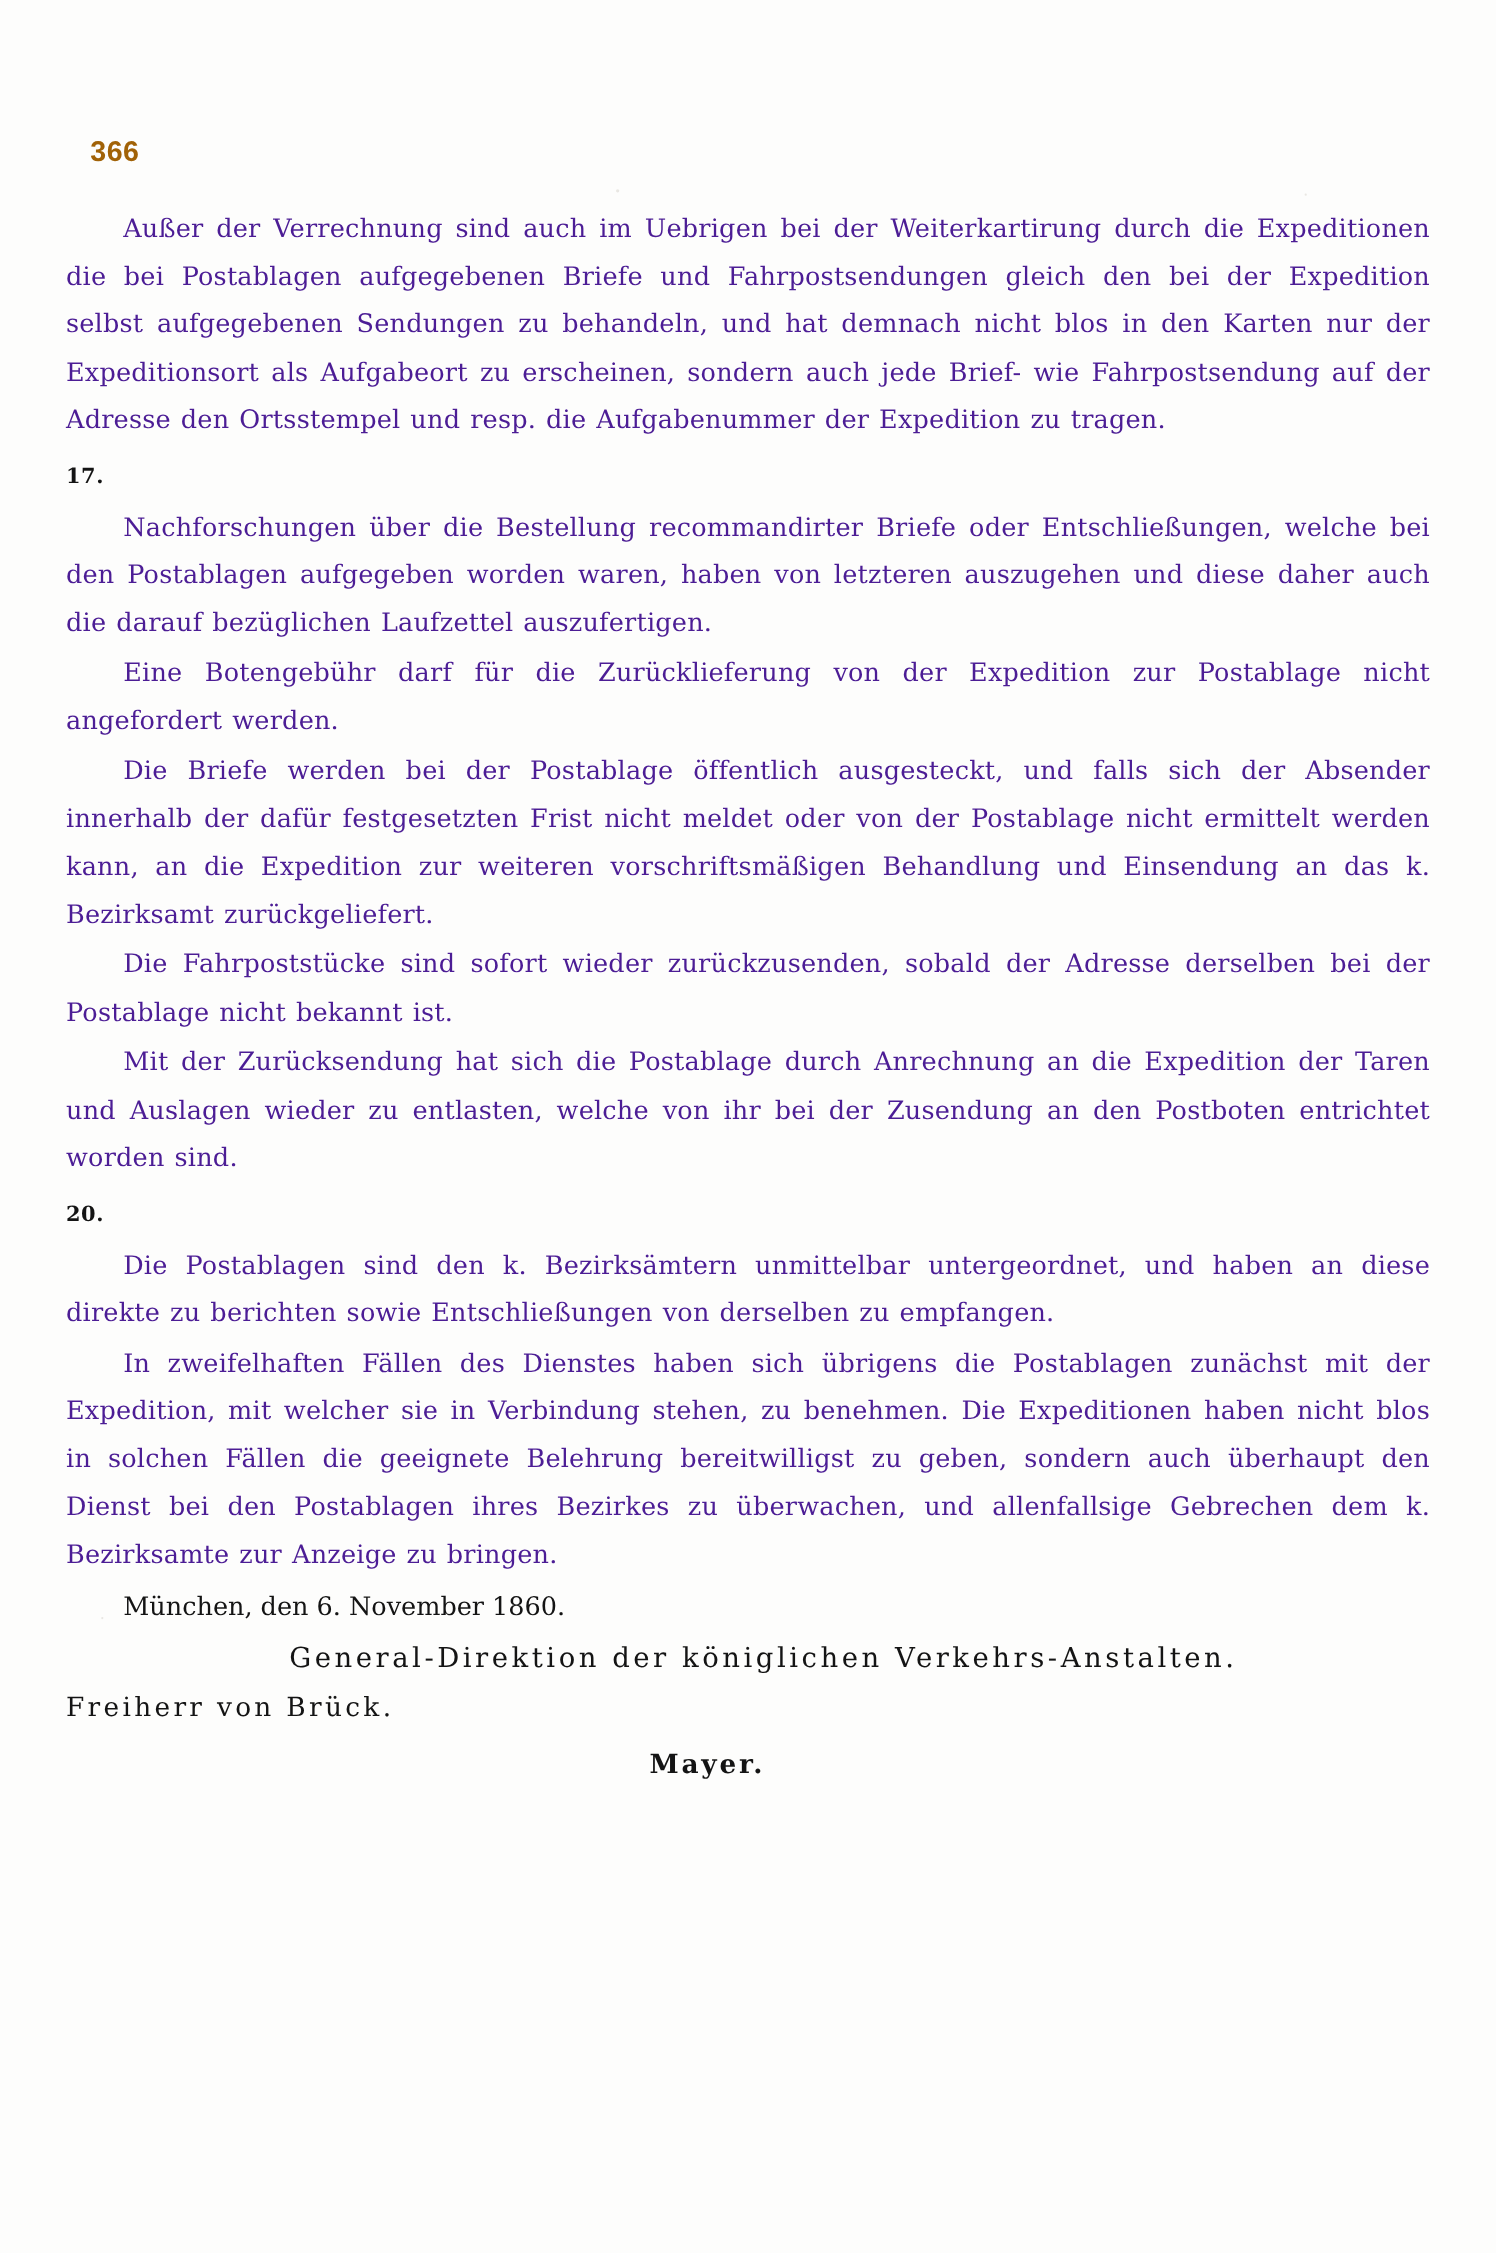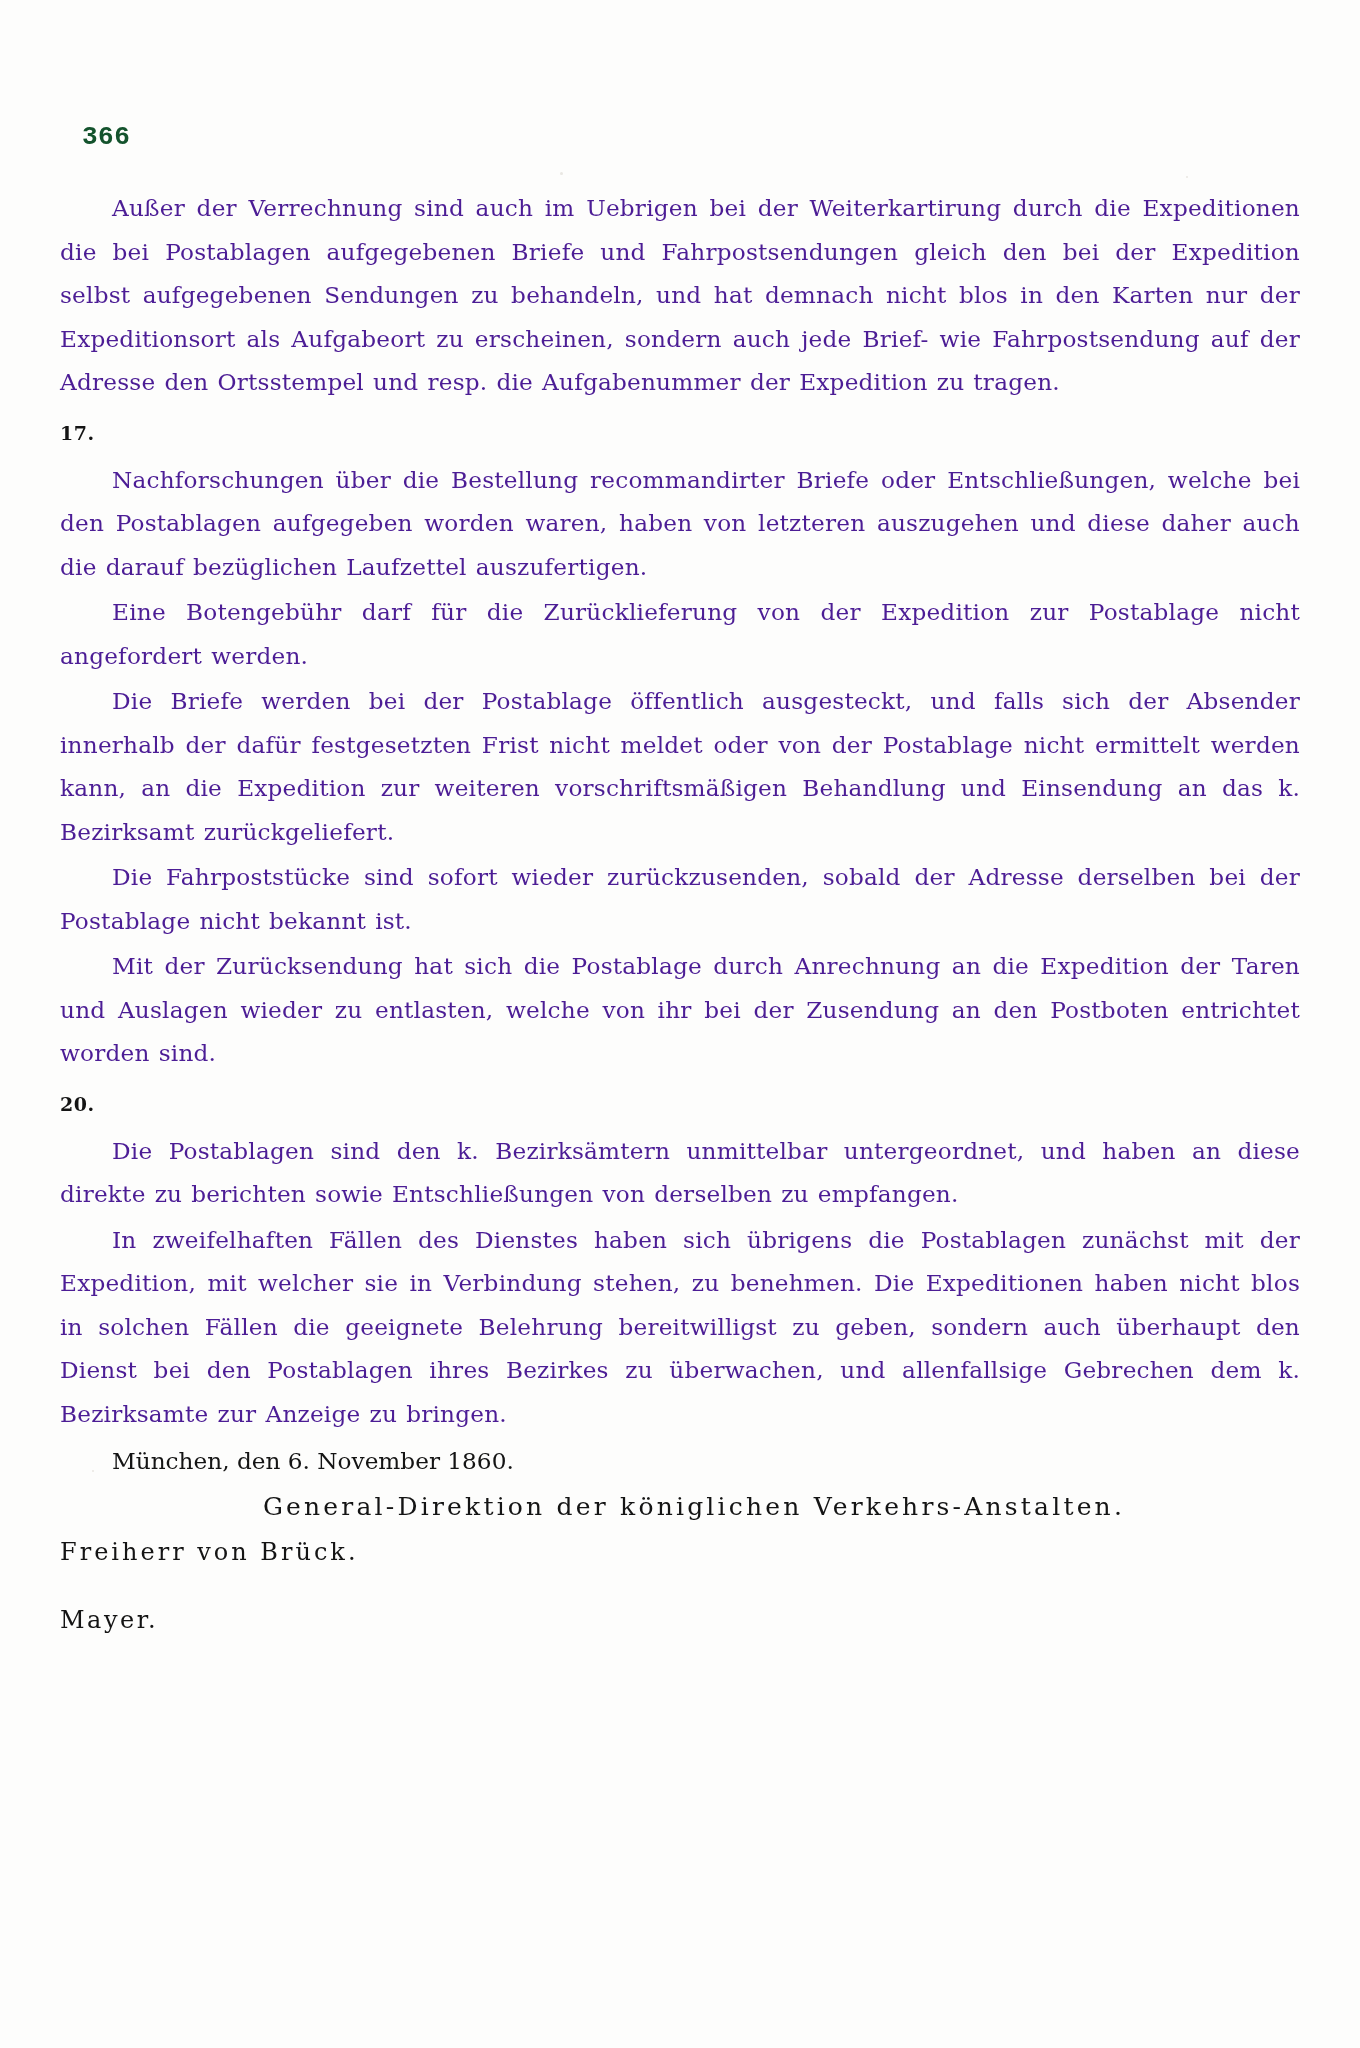--- a/index.html
+++ b/index.html
@@ -19,25 +19,25 @@
     position: absolute;
     left: 0; top: 0;
     width: 1360px;
     height: 2048px;
     background: #fdfdfc;
   }
   .page-number {
     position: absolute;
     left: 82px;
     top: 122px;
-    font-family: Liberation Mono, monospace;
+    font-family: Liberation Sans, sans-serif;
     font-weight: bold;
     font-size: 26px;
     letter-spacing: 0.5px;
-    color: #14532d;
+    color: #a16207;
   }
   .body-col {
     position: absolute;
     left: 60px;
     top: 186px;
     width: 1240px;
   }
   p.para {
     margin: 0 0 2px 0;
     text-align: justify;
@@ -77,27 +77,28 @@
   }
   .signature1 {
     font-family: "DejaVu Serif", serif;
     font-size: 24px;
     line-height: 44px;
     letter-spacing: 3px;
     margin: 0;
     padding-right: 280px;
   }
   .signature2 {
-    text-align: left;
+    text-align: center;
     font-family: "DejaVu Serif", serif;
     font-size: 24px;
     line-height: 44px;
     letter-spacing: 2.5px;
-    margin: 24px 0 0 0;
+    margin: 8px 0 0 0;
     padding-right: 74px;
+    font-weight: bold;
   }
   
   .speck {
     position: absolute;
     background: #d8d5cd;
     border-radius: 50%;
     opacity: 0.55;
   }
 </style>
 </head>

